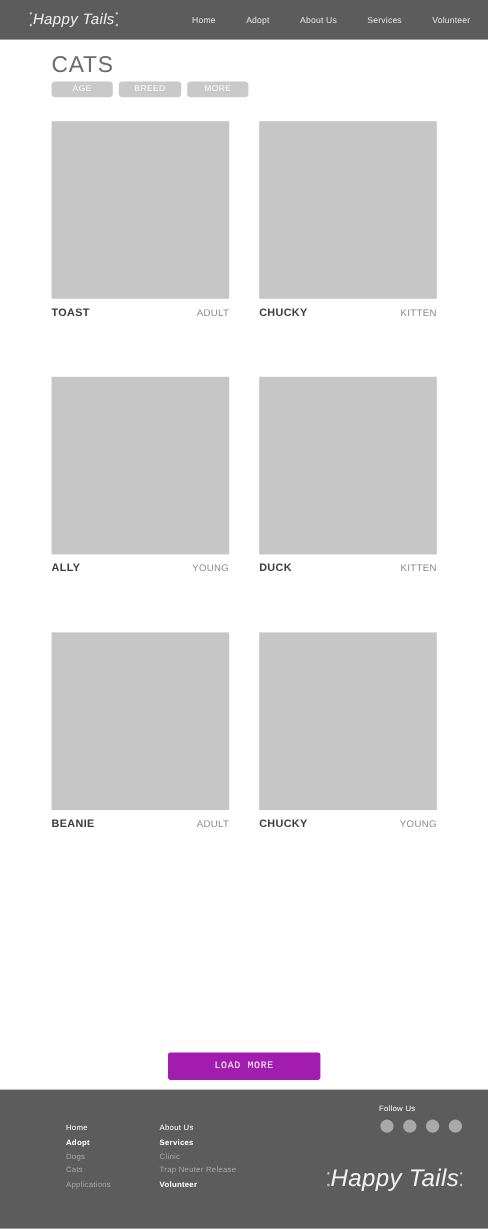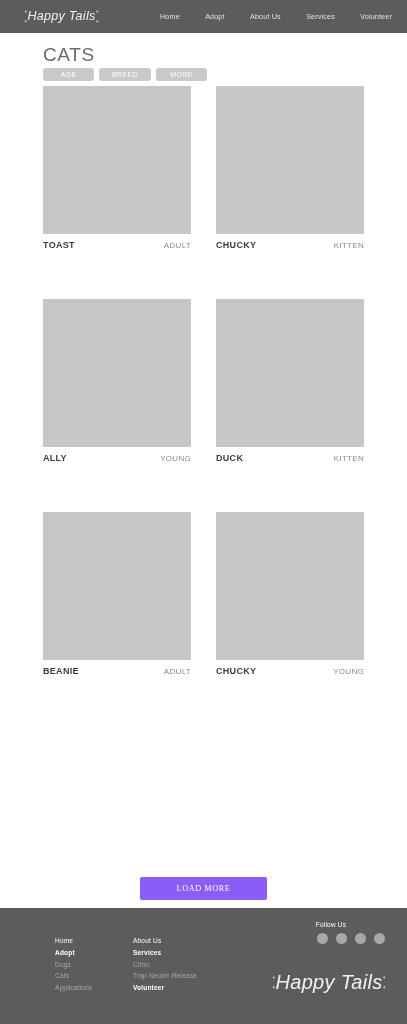--- a/index.html
+++ b/index.html
@@ -103,21 +103,21 @@
     font-family: "Liberation Sans", sans-serif;
   }
   .filter-pill.w1 { width: 51px; }
   .filter-pill.w2 { width: 52px; }
   .filter-pill.w3 { width: 51px; }
 
   
   .grid {
     position: absolute;
     left: 43px;
-    top: 86px;
+    top: 101px;
     width: 321px;
     display: flex;
     flex-wrap: wrap;
     column-gap: 25px;
     row-gap: 49px;
   }
   .card {
     width: 148px;
     cursor: pointer;
   }
@@ -144,28 +144,28 @@
     letter-spacing: 0.3px;
   }
 
   
   .load-more {
     position: absolute;
     left: 140px;
     top: 877px;
     width: 127px;
     height: 23px;
-    background: #8b5cf6;
+    background: #a21caf;
     color: #ffffff;
     border: none;
     border-radius: 2px;
     font-size: 8.2px;
     letter-spacing: 0.6px;
     cursor: pointer;
-    font-family: Liberation Serif, serif;
+    font-family: Liberation Mono, monospace;
   }
 
   
   .footer {
     position: absolute;
     left: 0;
     top: 908px;
     width: 407px;
     height: 116px;
     background: #5c5c5c;

